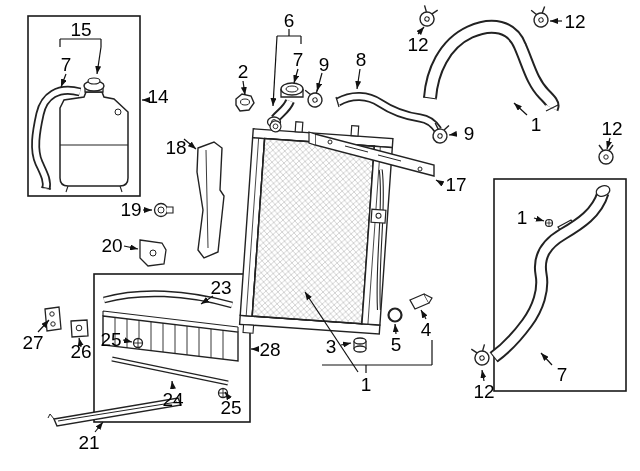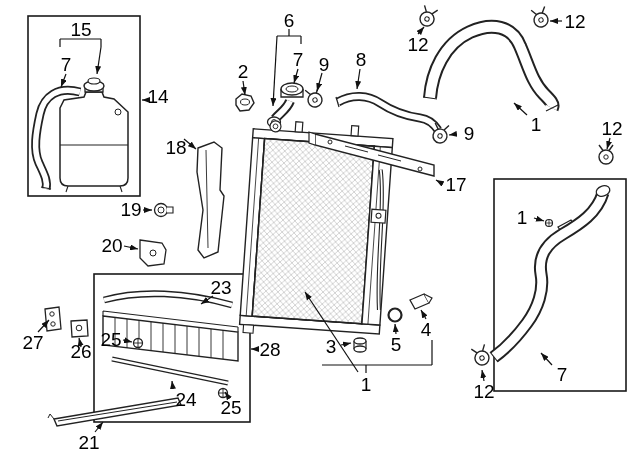--- a/index.html
+++ b/index.html
@@ -230,21 +230,21 @@
 <span class="callout" style="left:469px;top:133px">9</span>
 <span class="callout" style="left:612px;top:128px">12</span>
 <span class="callout" style="left:456px;top:184px">17</span>
 <span class="callout" style="left:176px;top:147px">18</span>
 <span class="callout" style="left:131px;top:209px">19</span>
 <span class="callout" style="left:112px;top:245px">20</span>
 <span class="callout" style="left:522px;top:217px">1</span>
 <span class="callout" style="left:221px;top:287px">23</span>
 <span class="callout" style="left:111px;top:339px">25</span>
 <span class="callout" style="left:270px;top:349px">28</span>
-<span class="callout" style="left:186px;top:399px">24</span>
+<span class="callout" style="left:173px;top:399px">24</span>
 <span class="callout" style="left:231px;top:407px">25</span>
 <span class="callout" style="left:33px;top:342px">27</span>
 <span class="callout" style="left:81px;top:351px">26</span>
 <span class="callout" style="left:89px;top:442px">21</span>
 <span class="callout" style="left:331px;top:346px">3</span>
 <span class="callout" style="left:396px;top:344px">5</span>
 <span class="callout" style="left:426px;top:329px">4</span>
 <span class="callout" style="left:366px;top:384px">1</span>
 <span class="callout" style="left:562px;top:374px">7</span>
 <span class="callout" style="left:484px;top:391px">12</span>

